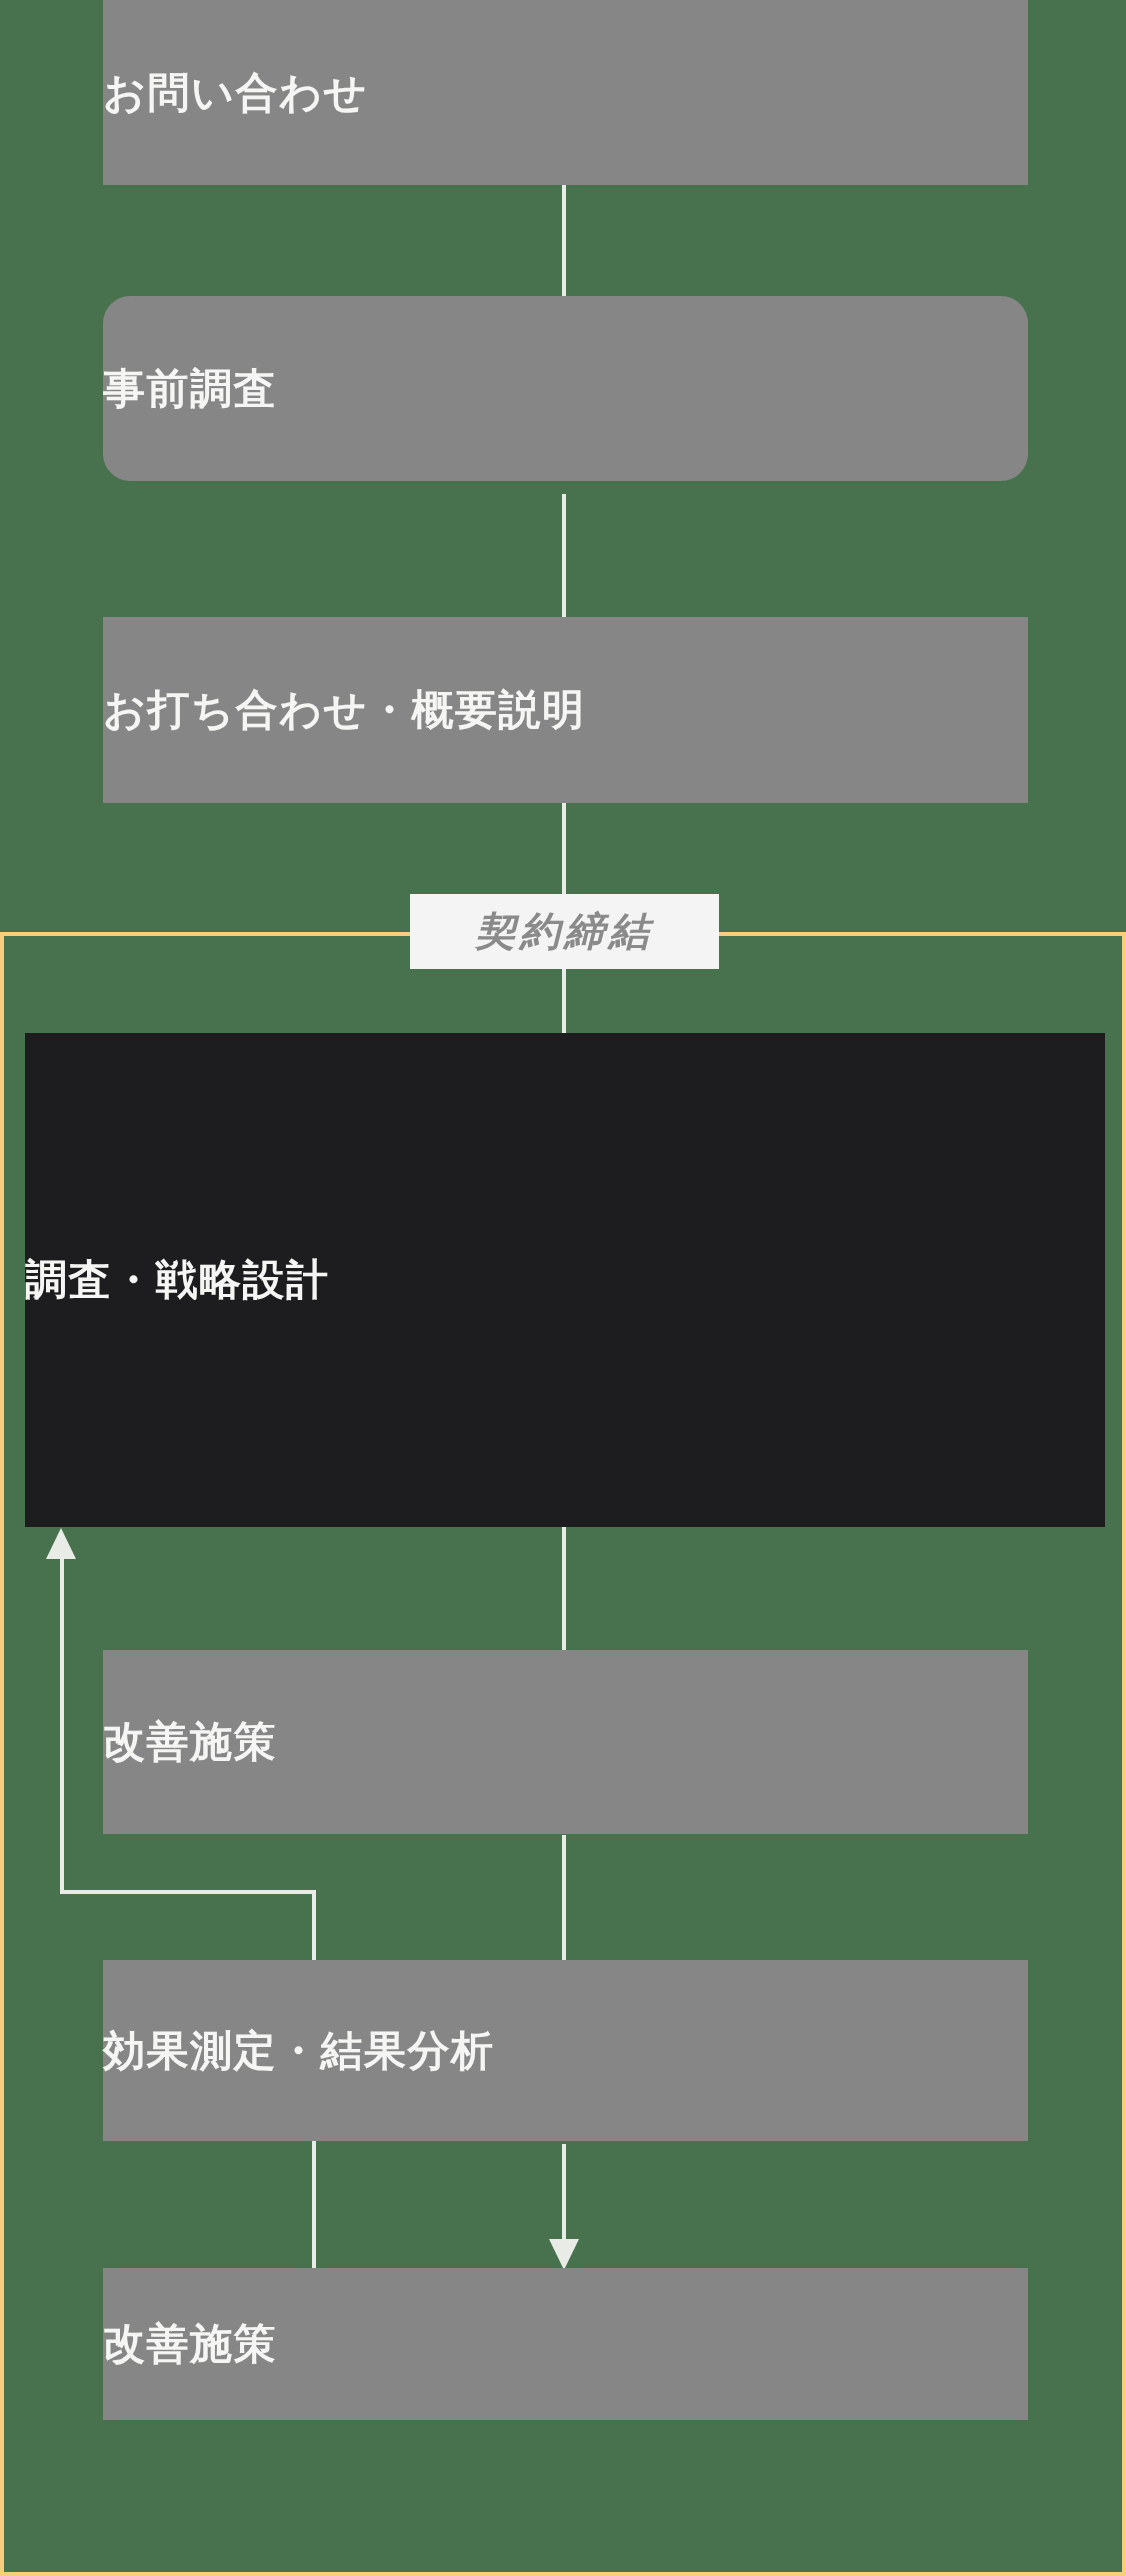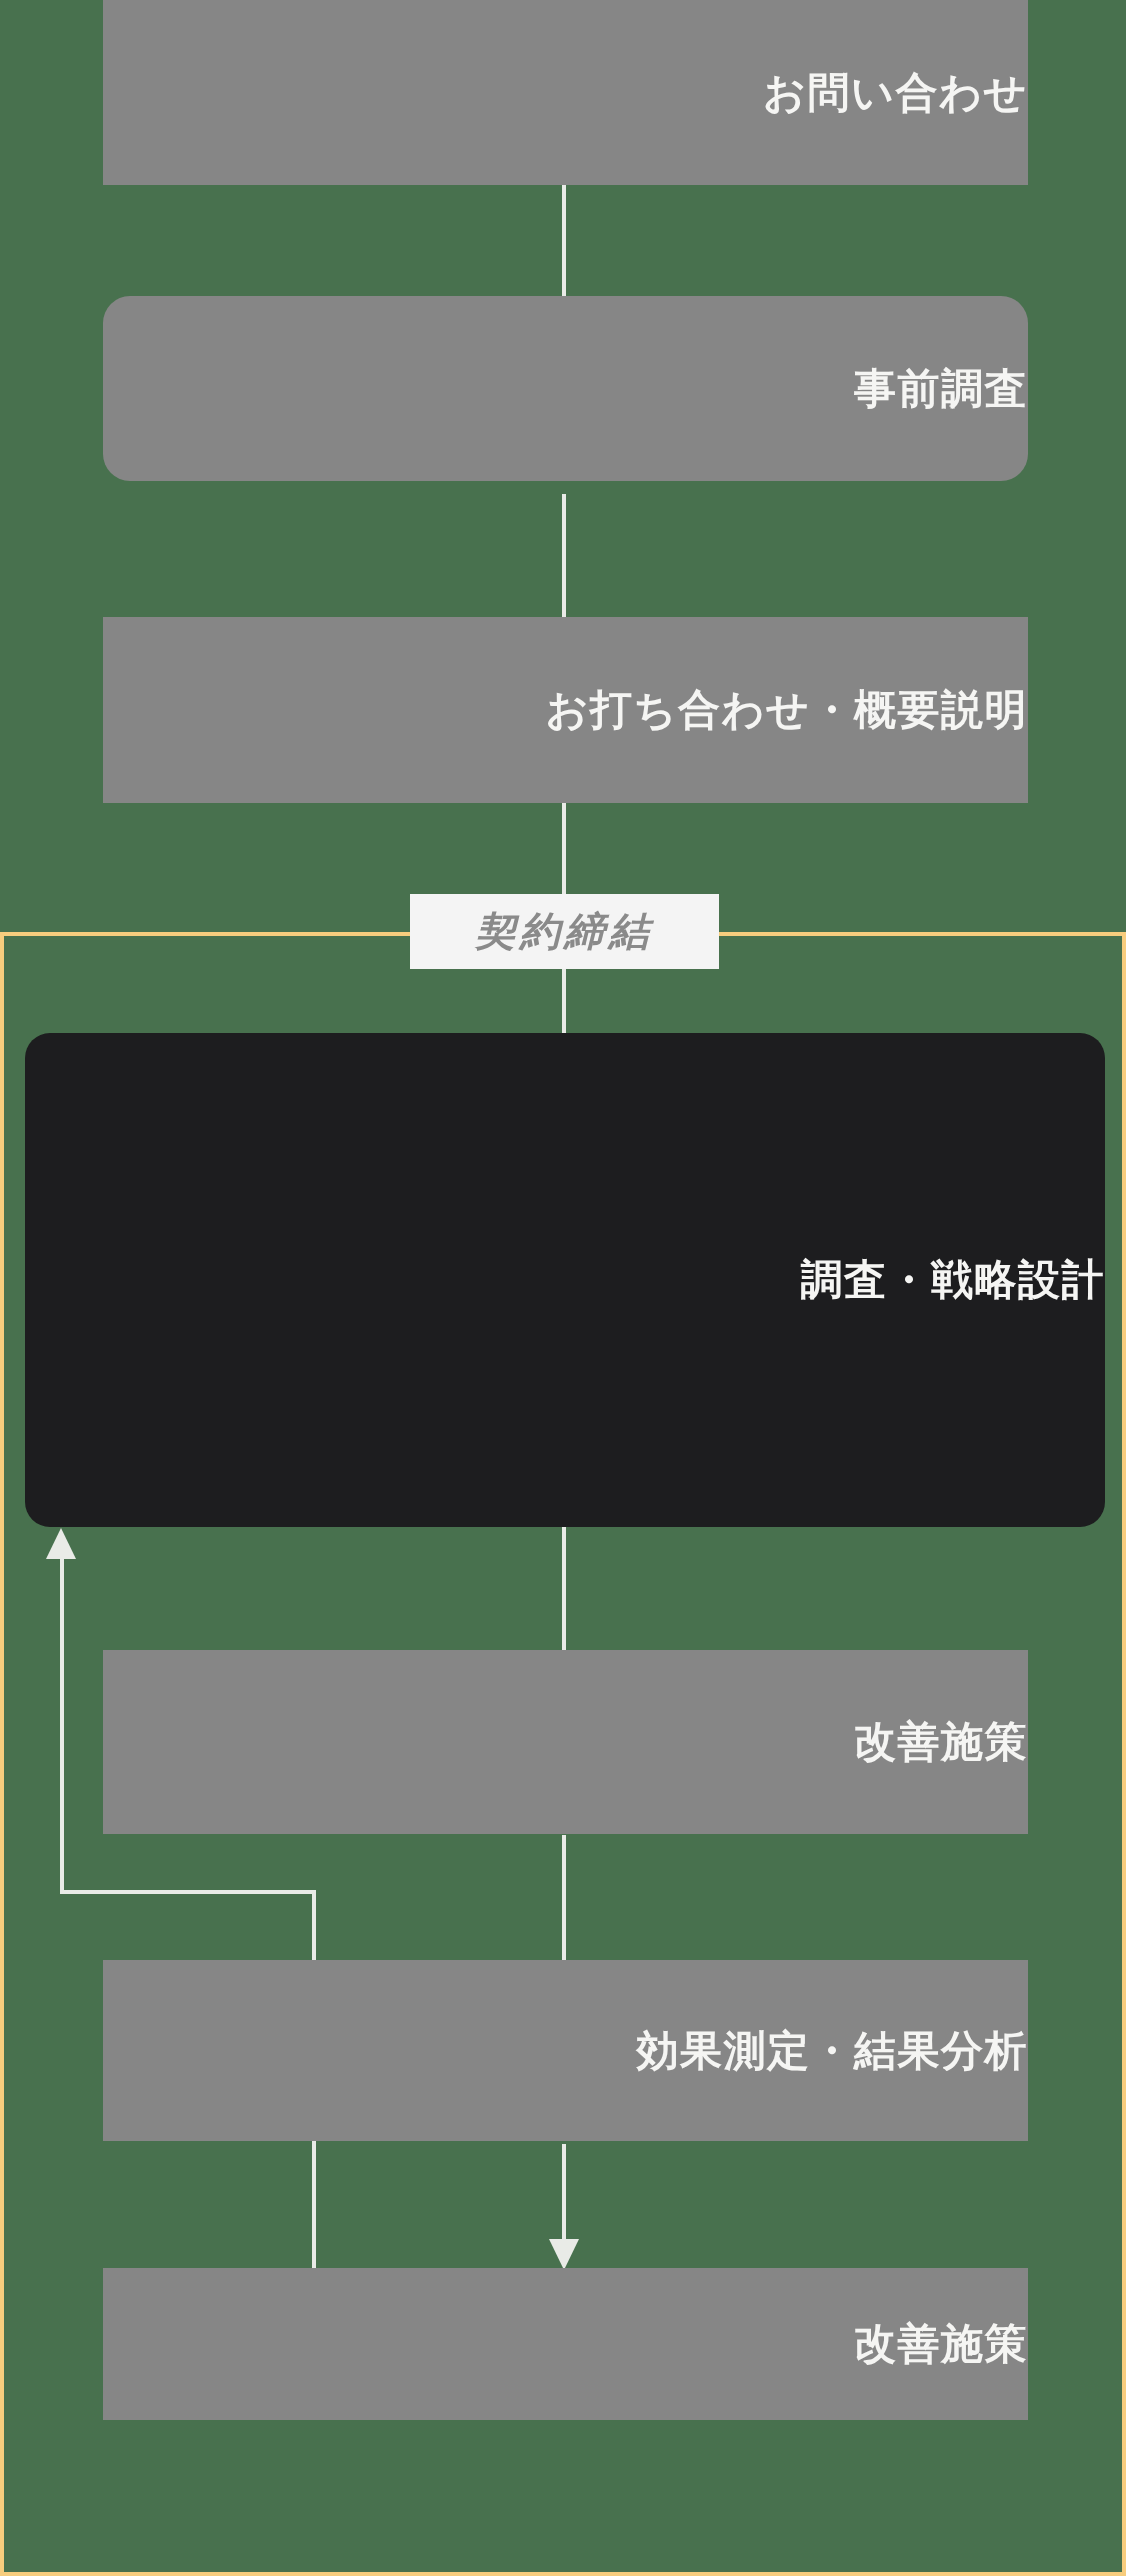--- a/index.html
+++ b/index.html
@@ -55,21 +55,21 @@
     border-left:15.4px solid transparent;
     border-right:15.4px solid transparent;
     border-top:31px solid var(--connector);
   }
   
   .step{
     position:absolute;
     left:103px;width:925px;height:185px;
     background:var(--step-box);
     color:var(--step-text);
-    display:flex;align-items:center;justify-content:flex-end;
+    display:flex;align-items:center;justify-content:flex-start;
     font-size:42px;font-weight:700;
     letter-spacing:1.5px;
     z-index:2;
   }
   .step.highlight{
     left:25px;width:1080px;height:494px;
     background:var(--highlight-box);
   }
   
   .milestone{
@@ -108,21 +108,21 @@
 
   <div class="step" style="top:0px;">
       <span>お問い合わせ</span>
     </div>
   <div class="step" style="top:296px;border-radius:27px;">
       <span>事前調査</span>
     </div>
   <div class="step" style="top:617px;height:186px;">
       <span>お打ち合わせ・概要説明</span>
     </div>
-  <div class="step highlight" style="top:1033px;border-radius:25px;">
+  <div class="step highlight" style="top:1033px;">
       <span>調査・戦略設計</span>
     </div>
   <div class="step" style="top:1650px;height:184px;">
       <span>改善施策</span>
     </div>
   <div class="step" style="top:1960px;height:181px;">
       <span>効果測定・結果分析</span>
     </div>
   <div class="step" style="top:2268px;height:152px;">
       <span>改善施策</span>

